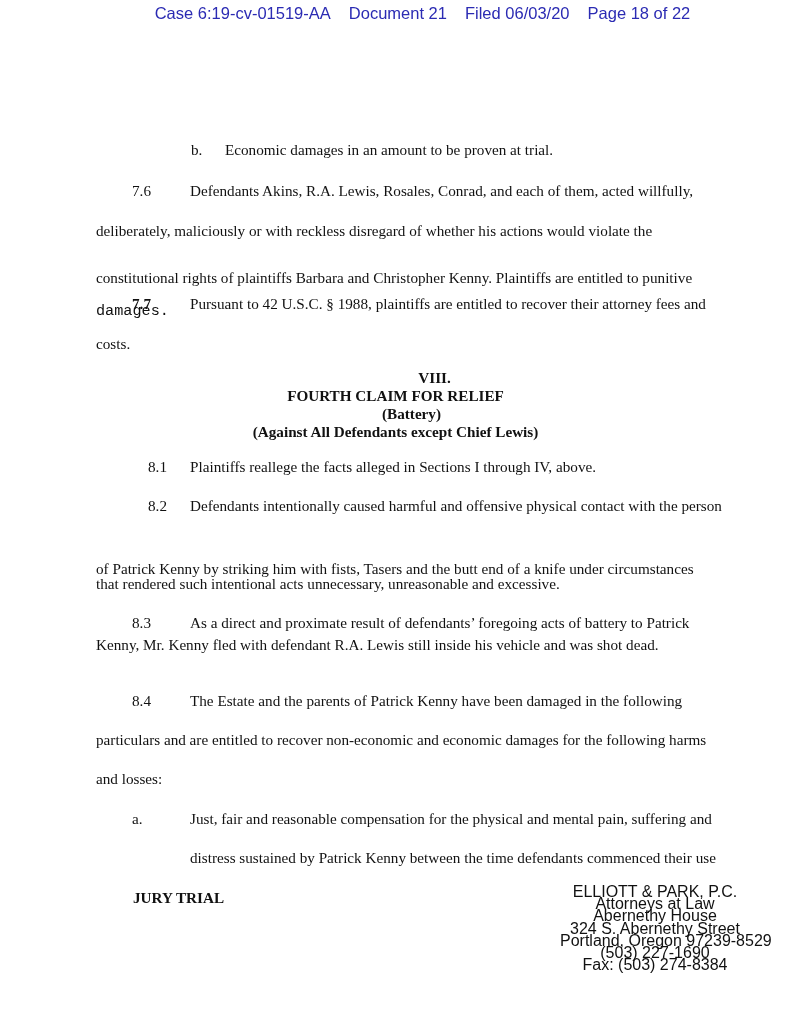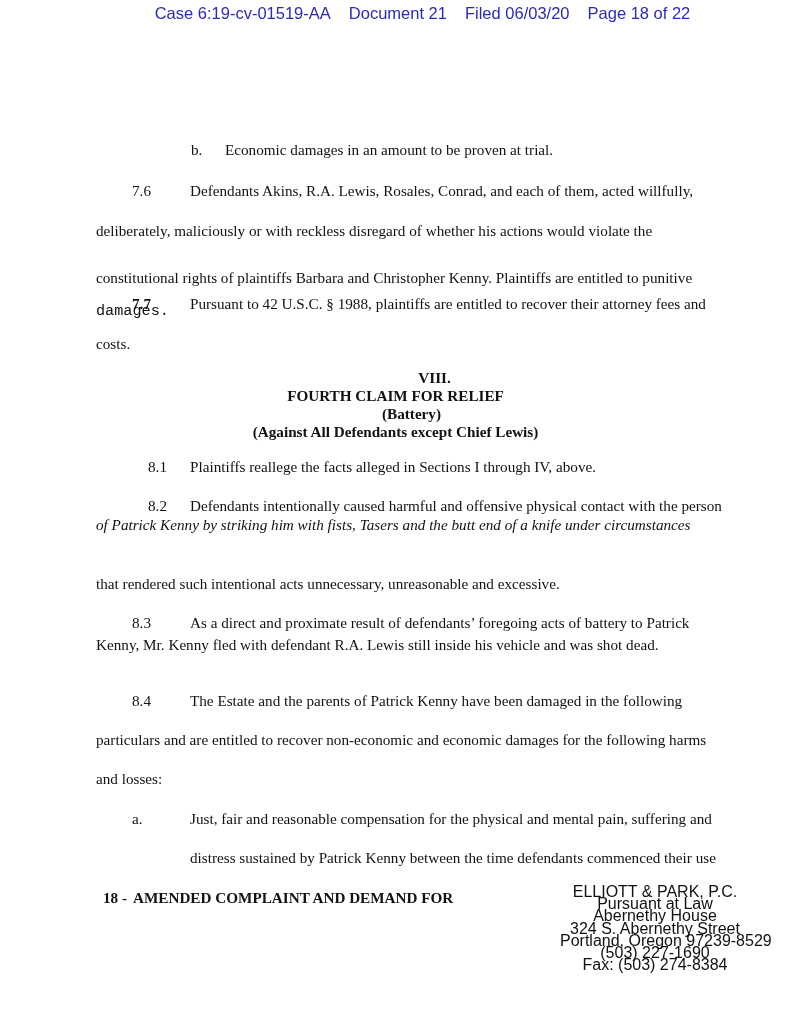--- a/index.html
+++ b/index.html
@@ -100,41 +100,41 @@
 <div class="center" style="top:369px;padding-left:39px;">VIII.</div>
 <div class="center" style="top:387px;">FOURTH CLAIM FOR RELIEF</div>
 <div class="center" style="top:405px;padding-left:16px;">(Battery)</div>
 <div class="center" style="top:423px;">(Against All Defendants except Chief Lewis)</div>
 
 <div class="num" style="left:132px; top:458px;margin-left:16px;">8.1</div>
 <div class="line" style="left:190px; top:458px;">Plaintiffs reallege the facts alleged in Sections I through IV, above.</div>
 
 <div class="num" style="left:148px; top:497px;">8.2</div>
 <div class="line" style="left:190px; top:497px;">Defendants intentionally caused harmful and offensive physical contact with the person</div>
-<div class="line" style="left:96px; top:516px;font-style:italic;">of Patrick Kenny by striking him with fists, Tasers and the butt end of a knife under circumstances</div>
+<div class="line" style="left:96px; top:560px;">of Patrick Kenny by striking him with fists, Tasers and the butt end of a knife under circumstances</div>
 <div class="line" style="left:96px; top:575px;">that rendered such intentional acts unnecessary, unreasonable and excessive.</div>
 
 <div class="num" style="left:132px; top:614px;">8.3</div>
 <div class="line" style="left:190px; top:614px;">As a direct and proximate result of defendants’ foregoing acts of battery to Patrick</div>
 <div class="line" style="left:96px; top:636px;">Kenny, Mr. Kenny fled with defendant R.A. Lewis still inside his vehicle and was shot dead.</div>
 
 <div class="num" style="left:132px; top:692px;">8.4</div>
 <div class="line" style="left:190px; top:692px;">The Estate and the parents of Patrick Kenny have been damaged in the following</div>
 <div class="line" style="left:96px; top:731px;">particulars and are entitled to recover non-economic and economic damages for the following harms</div>
 <div class="line" style="left:96px; top:770px;">and losses:</div>
 
 <div class="num" style="left:132px; top:810px;">a.</div>
 <div class="line" style="left:190px; top:810px;">Just, fair and reasonable compensation for the physical and mental pain, suffering and</div>
 <div class="line" style="left:190px; top:849px;">distress sustained by Patrick Kenny between the time defendants commenced their use</div>
 
 <div class="footer-title">
-  <div><span class="ft-num">18 -</span><span>AMENDED COMPLAINT AND DEMAND FOR</span></div>
+  <div class="ft-line2">JURY TRIAL</div>
 </div>
 
 <div class="firm">
   <div>ELLIOTT &amp; PARK, P.C.</div>
-  <div>Pursuant at Law</div>
+  <div>Attorneys at Law</div>
   <div>Abernethy House</div>
   <div>324 S. Abernethy Street</div>
   <div>Portland, Oregon  97239-8529</div>
   <div>(503) 227-1690</div>
   <div>Fax: (503) 274-8384</div>
 </div>
 
 </body></html>

